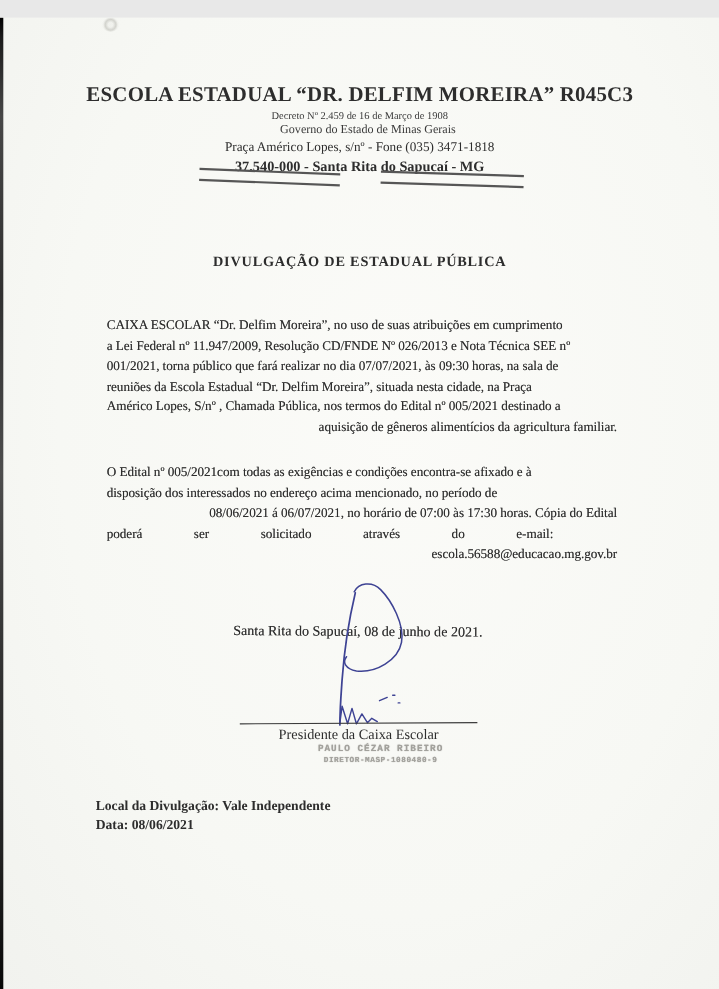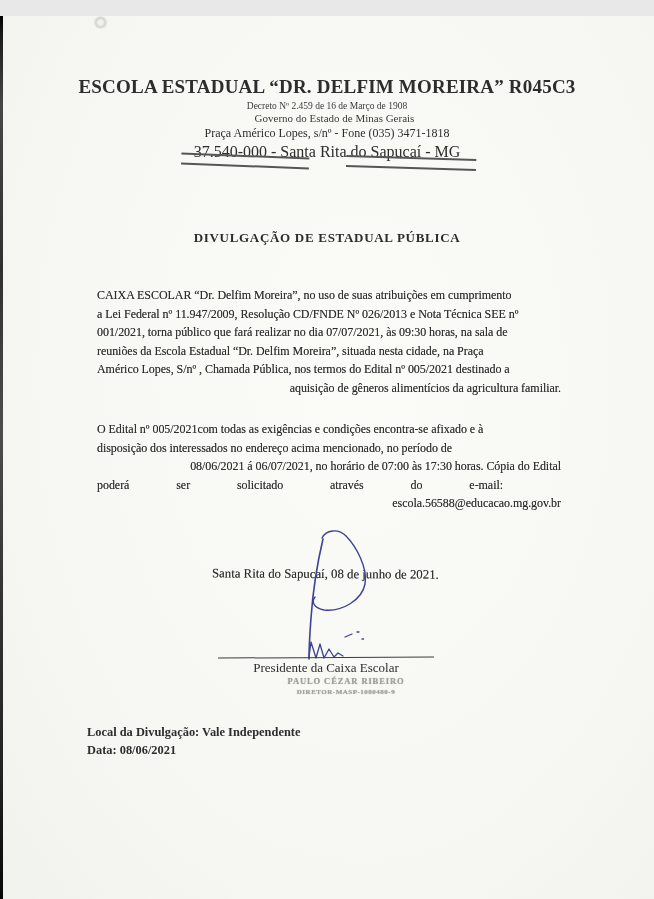--- a/index.html
+++ b/index.html
@@ -24,21 +24,21 @@
   .smudge{
     position:absolute;left:92px;top:0;width:17px;height:13px;border-radius:50%;
     background:radial-gradient(circle,rgba(140,140,130,0.05) 20%,rgba(130,130,120,0.30) 45%,rgba(140,140,130,0.05) 62%,transparent 75%);
   }
   
   .letterhead{position:absolute;left:0;top:60px;width:100%;text-align:center;}
   .school-name{font-size:19px;font-weight:bold;letter-spacing:0.2px;}
   .decree{font-size:9.5px;margin-top:3px;color:#3a3a3a;}
   .gov{font-size:11px;margin-top:1px;color:#3a3a3a;padding-left:15px;}
   .addr{font-size:12px;font-weight:normal;margin-top:2px;}
-  .city{font-size:16px;font-weight:normal;margin-top:2px;}
+  .city{font-size:13px;font-weight:bold;margin-top:2px;}
   .rule-pair{position:absolute;}
   .rule-pair .rl{height:1.6px;background:#565656;margin-bottom:8.5px;}
   .rp-left{left:181px;top:139px;width:128px;transform:rotate(2.2deg);}
   .rp-right{left:346px;top:141px;width:130px;transform:rotate(1.8deg);}
   
   .doc-title{position:absolute;left:0;top:214px;width:100%;text-align:center;
     font-size:13px;font-weight:bold;letter-spacing:0.7px;}
   .para{position:absolute;left:97px;width:464px;font-size:12px;line-height:18.6px;
     letter-spacing:-0.05px;text-shadow:0 0 0.4px rgba(45,45,45,0.55);}
   .p1{top:270px;} .p2{top:404px;}
@@ -46,21 +46,21 @@
   .plainline{text-align:right;}
   .stretchline{width:406px;text-align:justify;text-align-last:justify;}
   .dateline{position:absolute;left:212px;top:551px;font-size:12.8px;transform:rotate(0.35deg);
     text-shadow:0 0 0.4px rgba(45,45,45,0.55);}
   
   .sig-svg{position:absolute;left:288px;top:510px;}
   .sig-divider{position:absolute;left:218px;top:641px;width:216px;height:1.3px;
     background:#3c3c3c;transform:rotate(-0.3deg);}
   .sig-role{position:absolute;left:218px;top:644px;width:216px;text-align:center;font-size:13px;}
   .stamp{position:absolute;left:238px;top:660px;width:216px;text-align:center;
-    font-family:Liberation Serif, serif;color:#a2a19c;}
+    font-family:Liberation Mono, monospace;color:#a2a19c;}
   .stamp-name{font-size:8.5px;font-weight:bold;letter-spacing:0.9px;
     text-shadow:0 0 1px rgba(162,161,156,0.9);}
   .stamp-registry{font-size:7px;font-weight:bold;letter-spacing:0.5px;margin-top:1.5px;
     text-shadow:0 0 1px rgba(162,161,156,0.9);}
   
   .footer{position:absolute;left:87px;top:708px;font-size:12.4px;font-weight:bold;line-height:17.5px;}
 </style>
 </head>
 <body>
 

